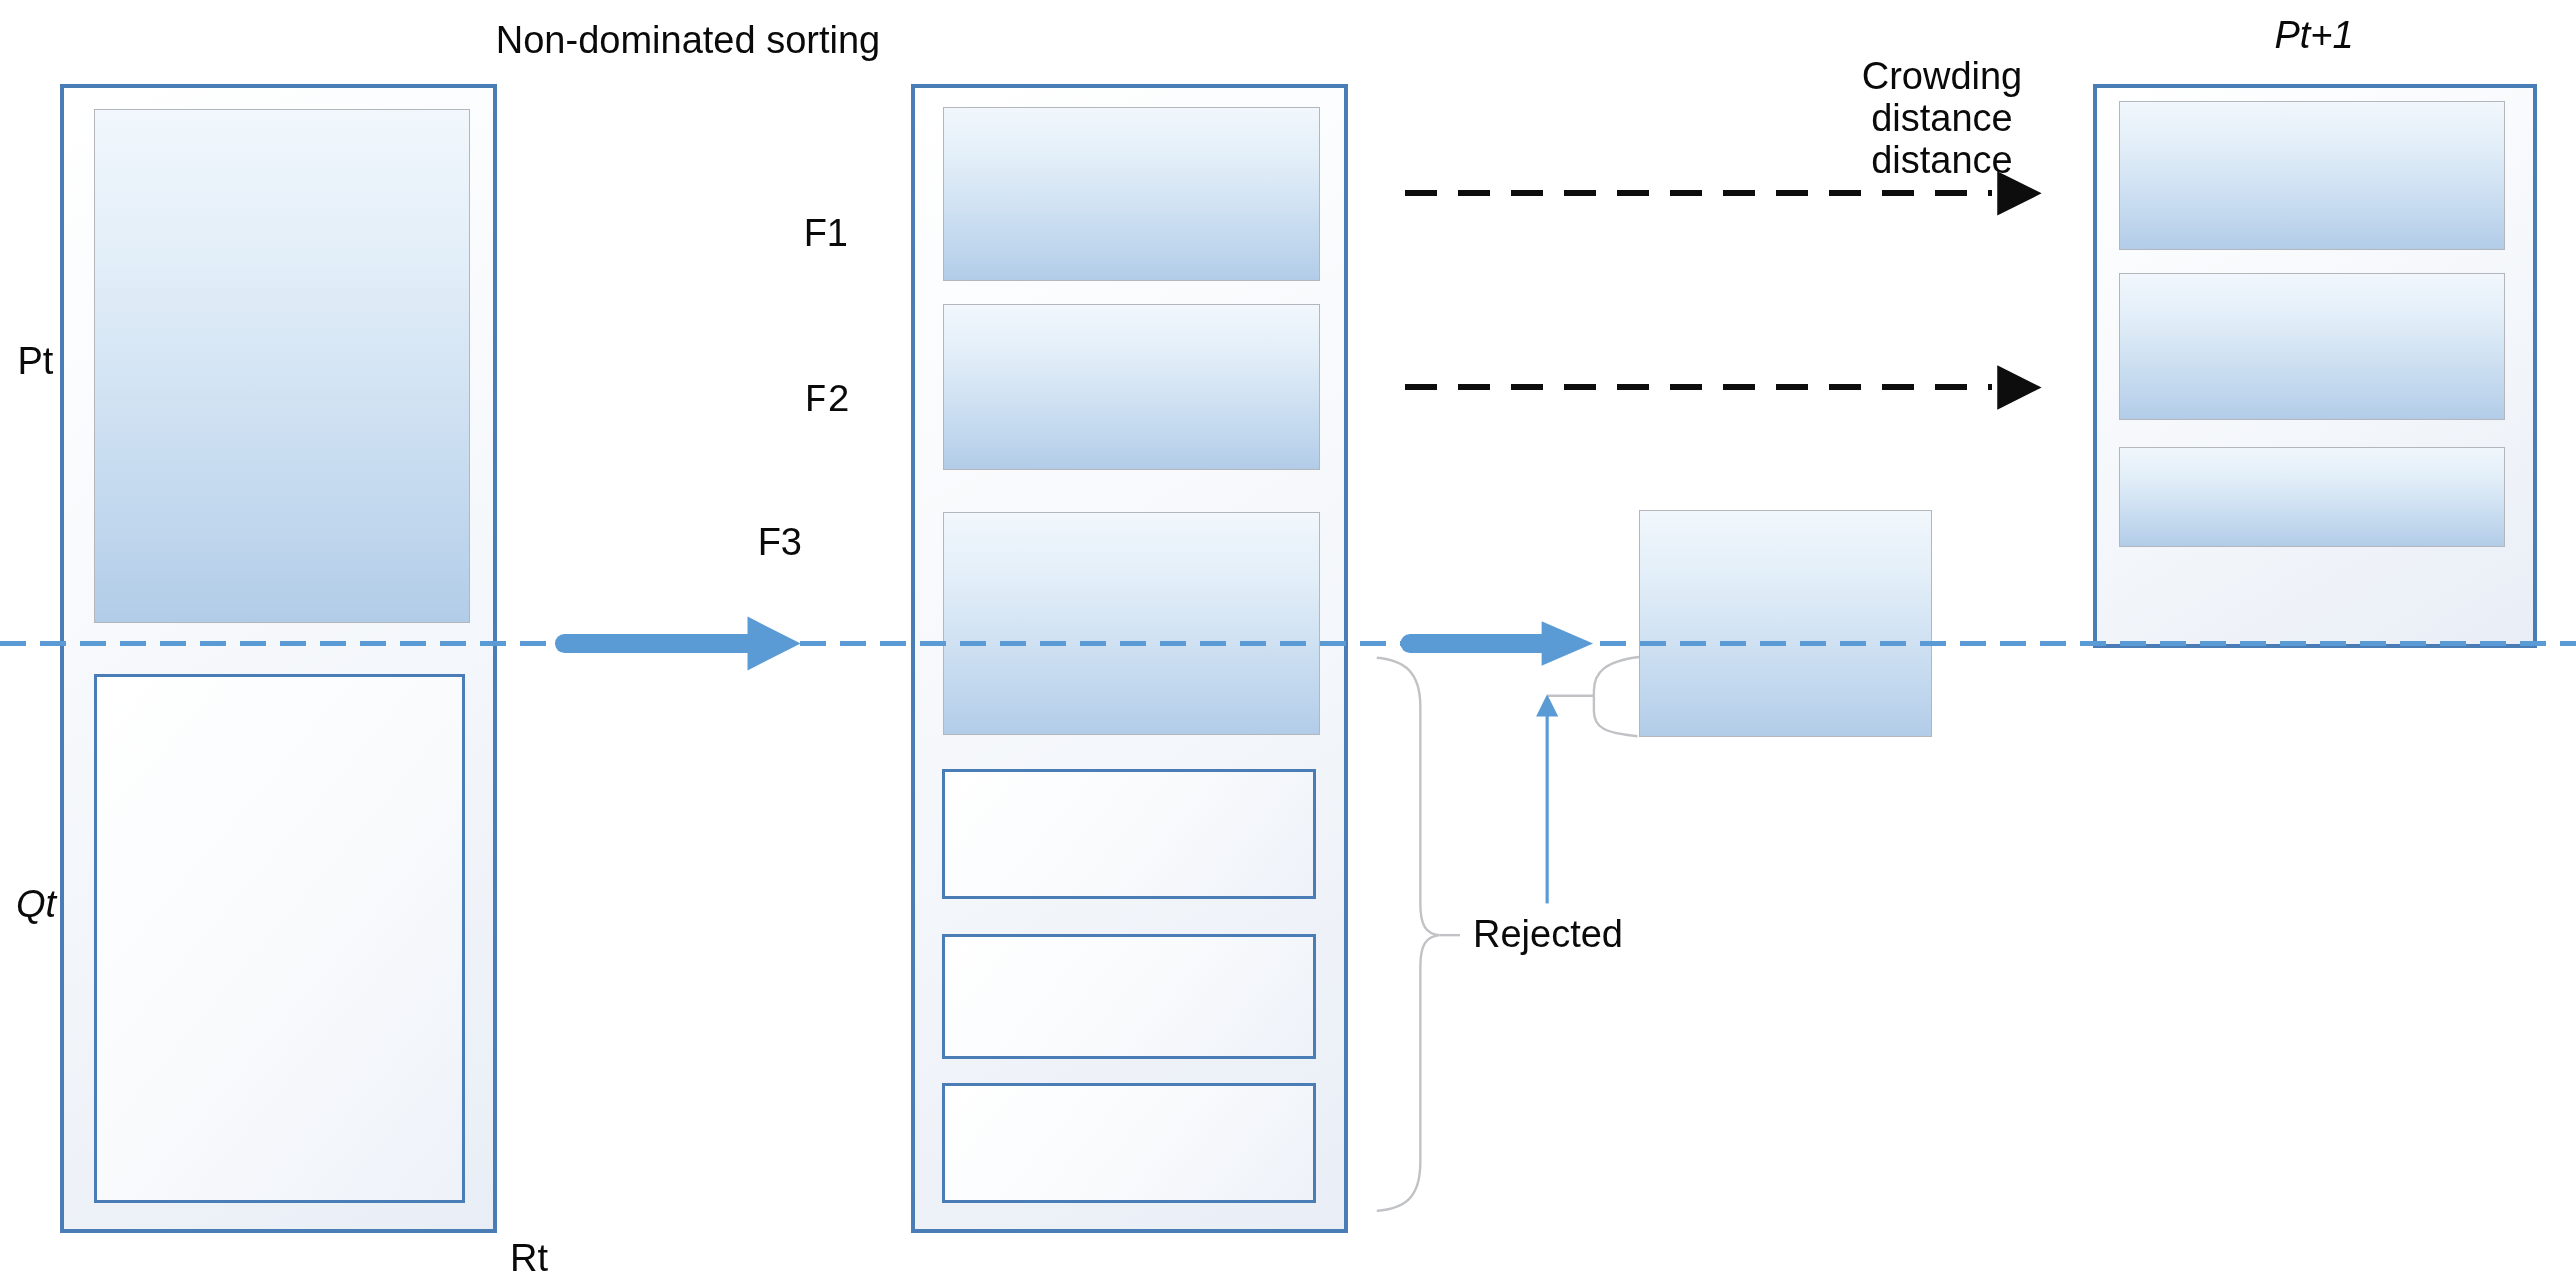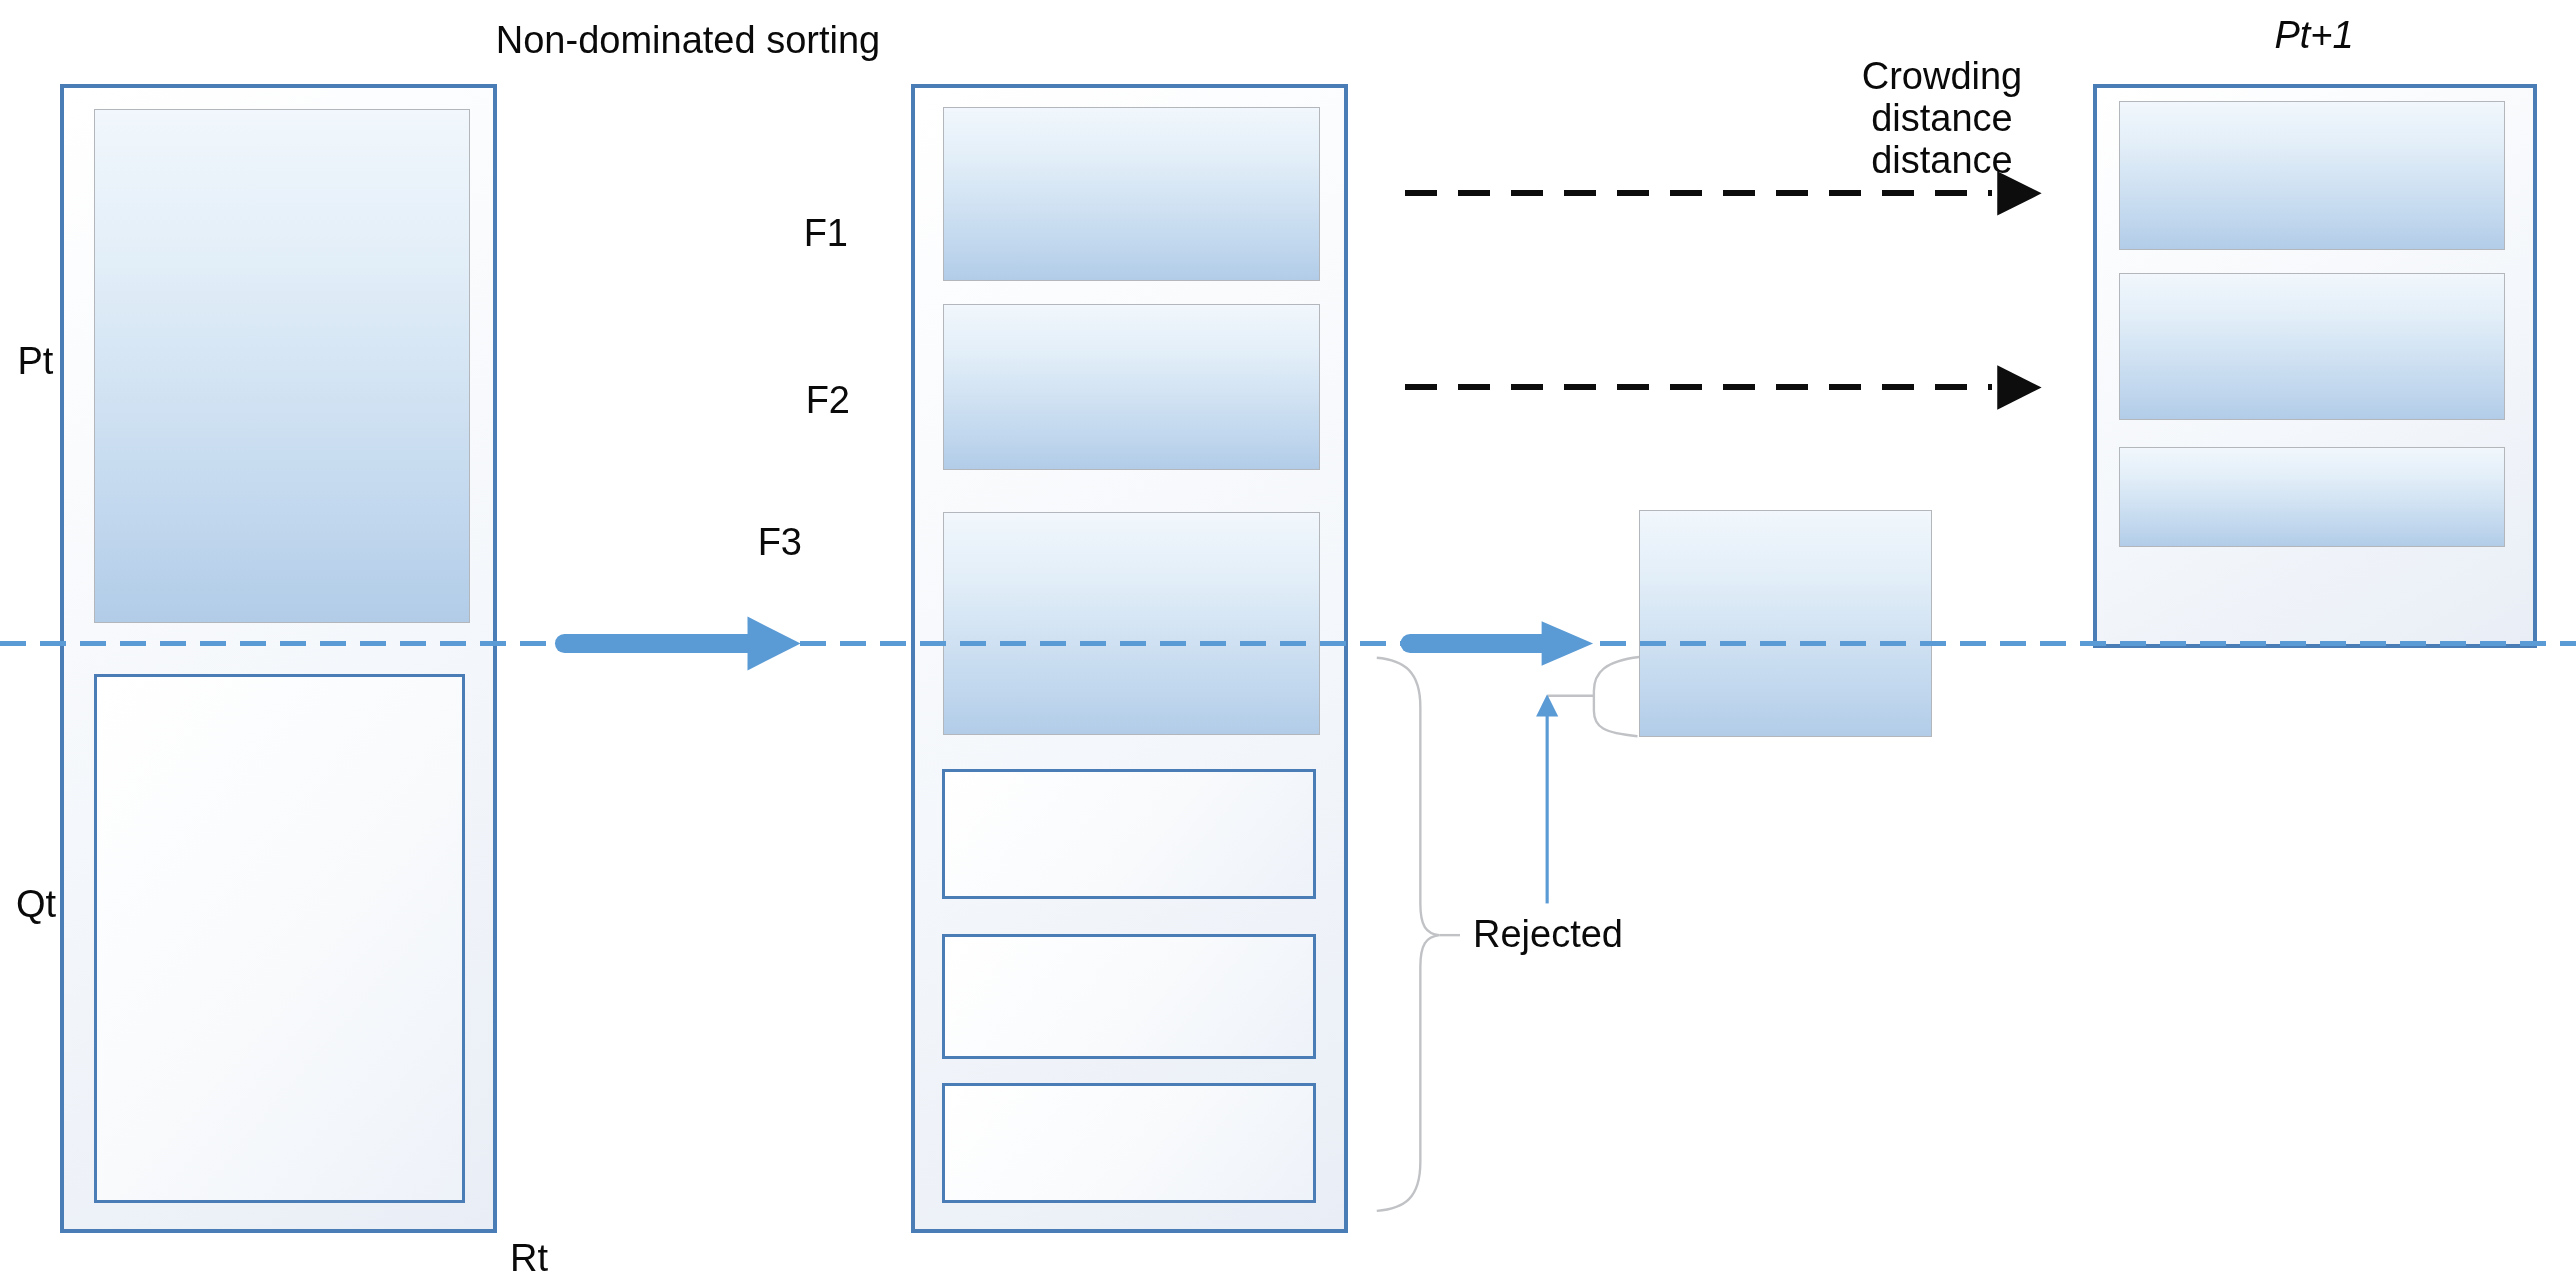--- a/index.html
+++ b/index.html
@@ -51,35 +51,35 @@
   .z10{z-index:10;} .z20{z-index:20;} .z40{z-index:40;text-align:center;}
 </style>
 </head>
 <body>
 
 <div class="container z10" style="left:60px;top:84px;width:437px;height:1149px;"></div>
 <div class="gradbox z10" style="left:94px;top:109px;width:376px;height:514px;"></div>
 <div class="emptybox z10" style="left:94px;top:674px;width:371px;height:529px;"></div>
 
 <div class="lbl v-center z40" style="left:17.4px;top:362px;">Pt</div>
-<div class="lbl v-center z40" style="left:16px;top:905px;">Qt</div>
+<div class="lbl v-center z40" style="left:16px;top:905px;font-style:italic;">Qt</div>
 <div class="lbl v-center z40" style="left:510px;top:1259px;">Rt</div>
 
 <div class="lbl h-center z40" style="left:688px;top:41px;">Non-dominated sorting</div>
 
 <div class="container z10" style="left:911px;top:84px;width:437px;height:1149px;"></div>
 <div class="gradbox z10" style="left:943px;top:107px;width:377px;height:174px;"></div>
 <div class="gradbox z10" style="left:943px;top:304px;width:377px;height:166px;"></div>
 <div class="gradbox z10" style="left:943px;top:512px;width:377px;height:223px;"></div>
 <div class="emptybox z10" style="left:942px;top:769px;width:374px;height:130px;"></div>
 <div class="emptybox z10" style="left:942px;top:934px;width:374px;height:125px;"></div>
 <div class="emptybox z10" style="left:942px;top:1083px;width:374px;height:120px;"></div>
 
 <div class="lbl r-align z40" style="left:848px;top:190px;">F1</div>
-<div class="lbl r-align z40" style="left:850px;top:357px;">F2</div>
+<div class="lbl r-align z40" style="left:850px;top:357px;font-family:Liberation Mono, monospace;">F2</div>
 <div class="lbl r-align z40" style="left:802px;top:499px;">F3</div>
 
 <div class="gradbox z10" style="left:1639px;top:510px;width:293px;height:227px;"></div>
 
 <div class="container z10" style="left:2093px;top:84px;width:444px;height:564px;"></div>
 <div class="gradbox z10" style="left:2119px;top:101px;width:386px;height:149px;"></div>
 <div class="gradbox z10" style="left:2119px;top:273px;width:386px;height:147px;"></div>
 <div class="gradbox z10" style="left:2119px;top:447px;width:386px;height:100px;"></div>
 
 <div class="lbl h-center z40" style="left:2314px;top:36px;font-style:italic;">Pt+1</div>

